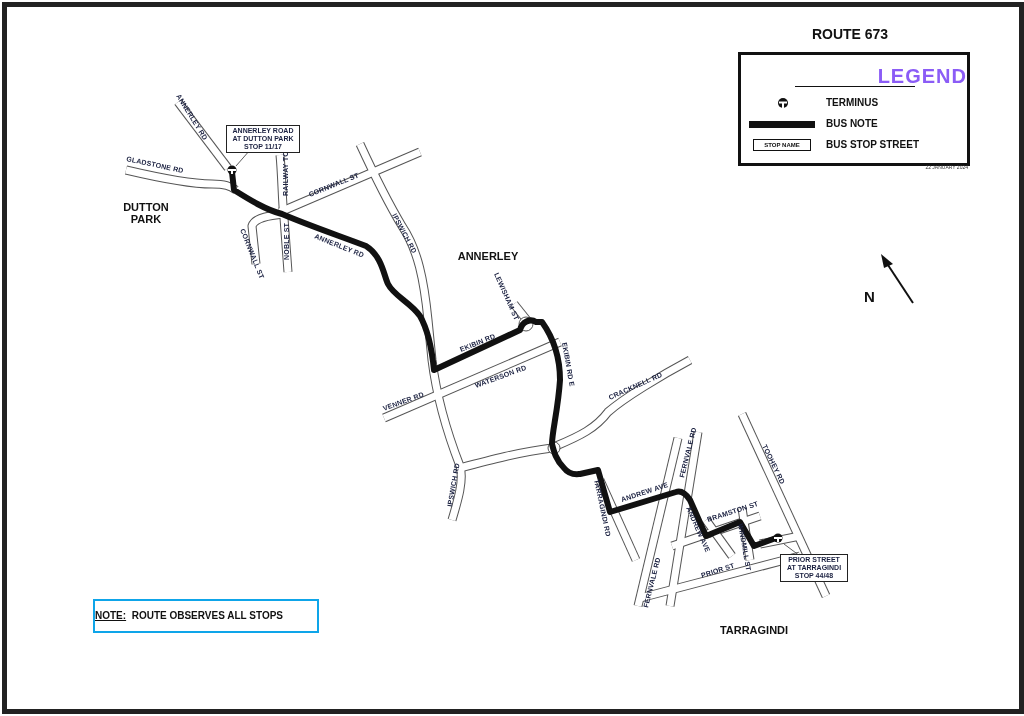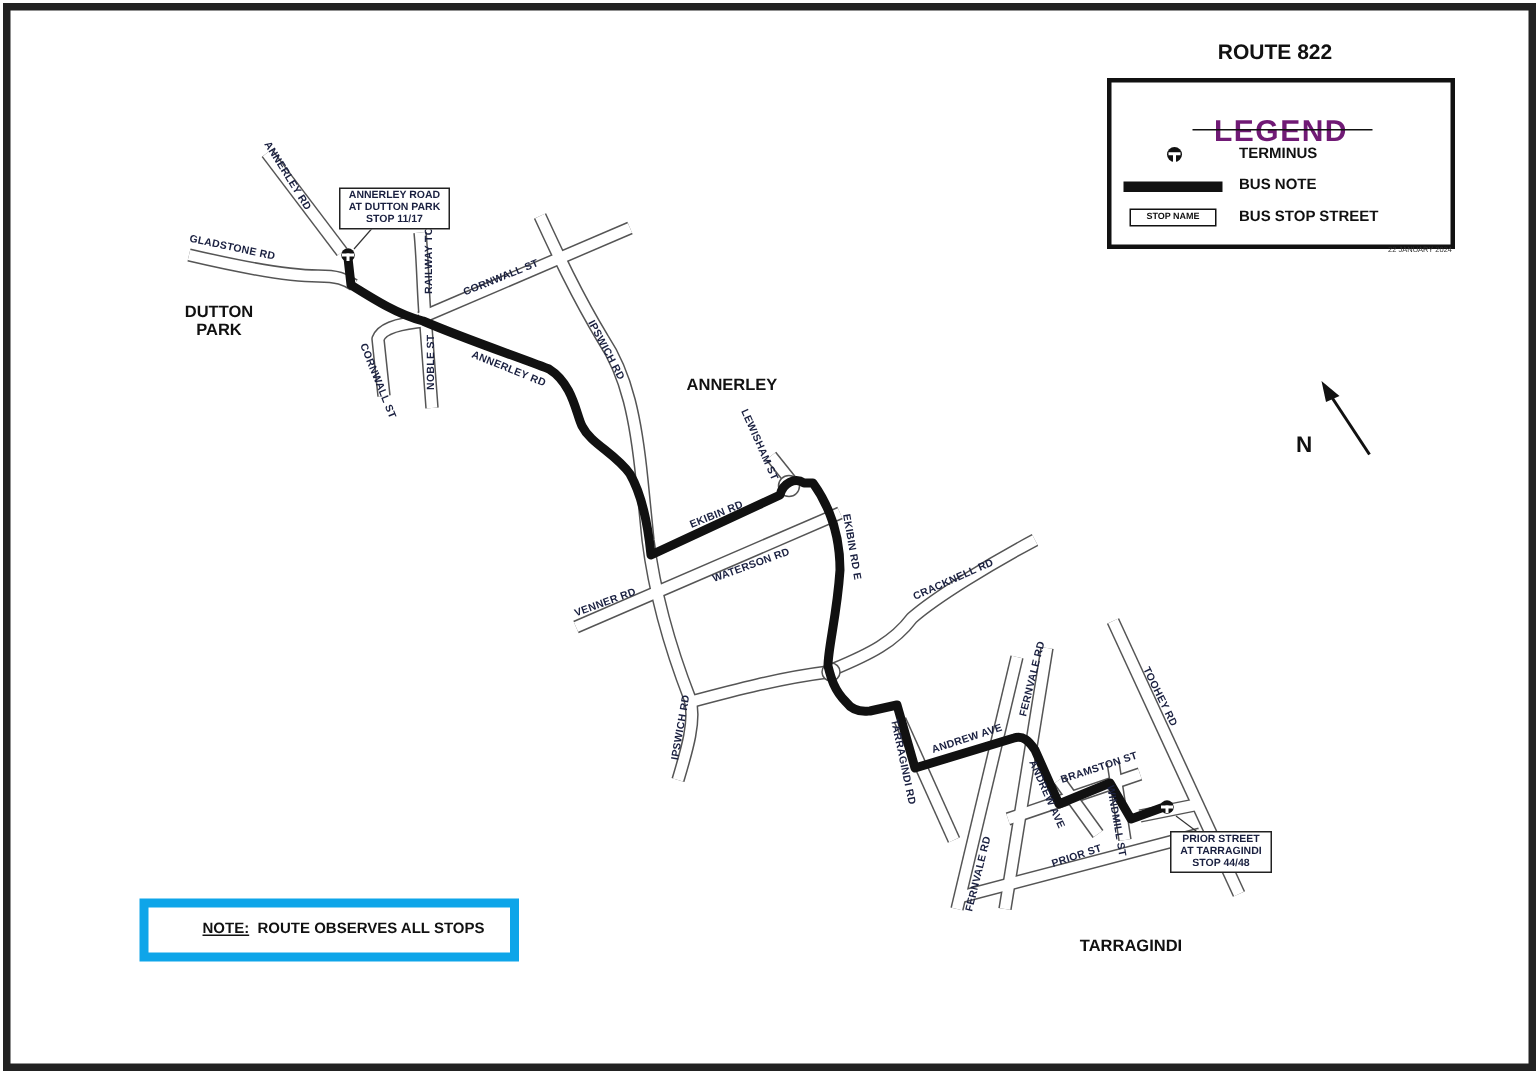--- a/index.html
+++ b/index.html
@@ -6,30 +6,30 @@
   body { width: 1024px; height: 716px; overflow: hidden; position: relative; font-family: "Liberation Sans", sans-serif; }
   #frame { position: absolute; left: 2px; top: 2px; width: 1012px; height: 702px; border: 5px solid #222222; background: #fff; box-sizing: content-box; }
   #map { position: absolute; left: 0; top: 0; width: 1024px; height: 716px; }
   .road { fill: none; stroke: #555; stroke-width: 9; stroke-linecap: butt; stroke-linejoin: round; }
   .road-in { fill: none; stroke: #fff; stroke-width: 7; stroke-linecap: butt; stroke-linejoin: round; }
   .route { fill: none; stroke: #111; stroke-width: 6; stroke-linecap: butt; stroke-linejoin: round; }
   .street-label { font-family: "Liberation Sans", sans-serif; font-size: 7px; font-weight: bold; fill: #1a2040; letter-spacing: 0.2px; }
   .suburb-label { font-family: "Liberation Sans", sans-serif; font-size: 11px; font-weight: bold; fill: #111; }
   .title { position: absolute; left: 790px; top: 26px; width: 120px; text-align: center; font-size: 14px; font-weight: bold; color: #111; }
   .legend { position: absolute; left: 738px; top: 52px; width: 226px; height: 108px; border: 3px solid #111; background: #fff; }
-  .legend-title { position: absolute; left: 0; top: 22px; width: 100%; text-align: center; font-size: 20px; font-weight: 900; letter-spacing: 1px; color: #701a75; }
+  .legend-title { position: absolute; left: 0; top: 10px; width: 100%; text-align: right; font-size: 20px; font-weight: 900; letter-spacing: 1px; color: #8b5cf6; }
   .legend-underline { position: absolute; left: 54px; top: 31px; width: 120px; height: 1px; background: #111; }
   .legend-row { position: absolute; left: 0; width: 100%; height: 16px; }
   .legend-label { position: absolute; left: 85px; top: 0; font-size: 10px; font-weight: bold; color: #111; }
   .legend-bar { position: absolute; left: 8px; top: 3px; width: 66px; height: 7px; background: #111; }
   .legend-stopbox { position: absolute; left: 12px; top: 0px; width: 56px; height: 10px; border: 1px solid #111; font-size: 6px; font-weight: bold; text-align: center; line-height: 10px; color: #111; }
   .legend-term { position: absolute; left: 36px; top: 0px; }
   .date { position: absolute; left: 880px; top: 164px; width: 88px; text-align: right; font-size: 5px; color: #333; }
   .stopbox { position: absolute; border: 1px solid #222; background: #fff; font-size: 7px; font-weight: bold; text-align: center; line-height: 8px; color: #1a2040; padding: 1px 2px; }
-  .note { position: absolute; left: 93px; top: 599px; width: 222px; height: 30px; border: 6px solid #0ea5e9; background: #fff; font-size: 10px; font-weight: bold; color: #111; line-height: 30px; text-align: center; padding-left: 19px; }
+  .note { position: absolute; left: 93px; top: 599px; width: 222px; height: 30px; border: 2px solid #0ea5e9; background: #fff; font-size: 10px; font-weight: bold; color: #111; line-height: 30px; text-align: left; }
   .note u { text-decoration: underline; }
   .north-label { position: absolute; left: 864px; top: 288px; font-size: 15px; font-weight: bold; color: #111; }
 </style>
 </head>
 <body>
 
 <div id="frame"></div>
 
 <svg id="map" viewBox="0 0 1024 716" xmlns="http://www.w3.org/2000/svg">
   <g id="roads">
@@ -129,21 +129,21 @@
       <text class="street-label" x="648" y="608" transform="rotate(-76 648 608)">FERNVALE RD</text>
     </g>
   <g id="suburb-labels">
       <text class="suburb-label" x="146" y="211" text-anchor="middle">DUTTON</text>
       <text class="suburb-label" x="146" y="223" text-anchor="middle">PARK</text>
       <text class="suburb-label" x="488" y="260" text-anchor="middle">ANNERLEY</text>
       <text class="suburb-label" x="754" y="634" text-anchor="middle">TARRAGINDI</text>
     </g>
 </svg>
 
-<div class="title">ROUTE 822</div>
+<div class="title">ROUTE 673</div>
 
 <div class="legend">
   <div class="legend-title">LEGEND</div>
   <div class="legend-underline"></div>
   <div class="legend-row" style="top:42px">
     <svg class="legend-term" width="12" height="12" viewBox="-6 -6 12 12">
       <circle r="5" fill="#111"></circle>
         <rect x="-4" y="-1.5" width="8" height="2" fill="#fff"></rect>
         <rect x="-1" y="-1" width="2" height="6" fill="#fff"></rect>
     </svg>

